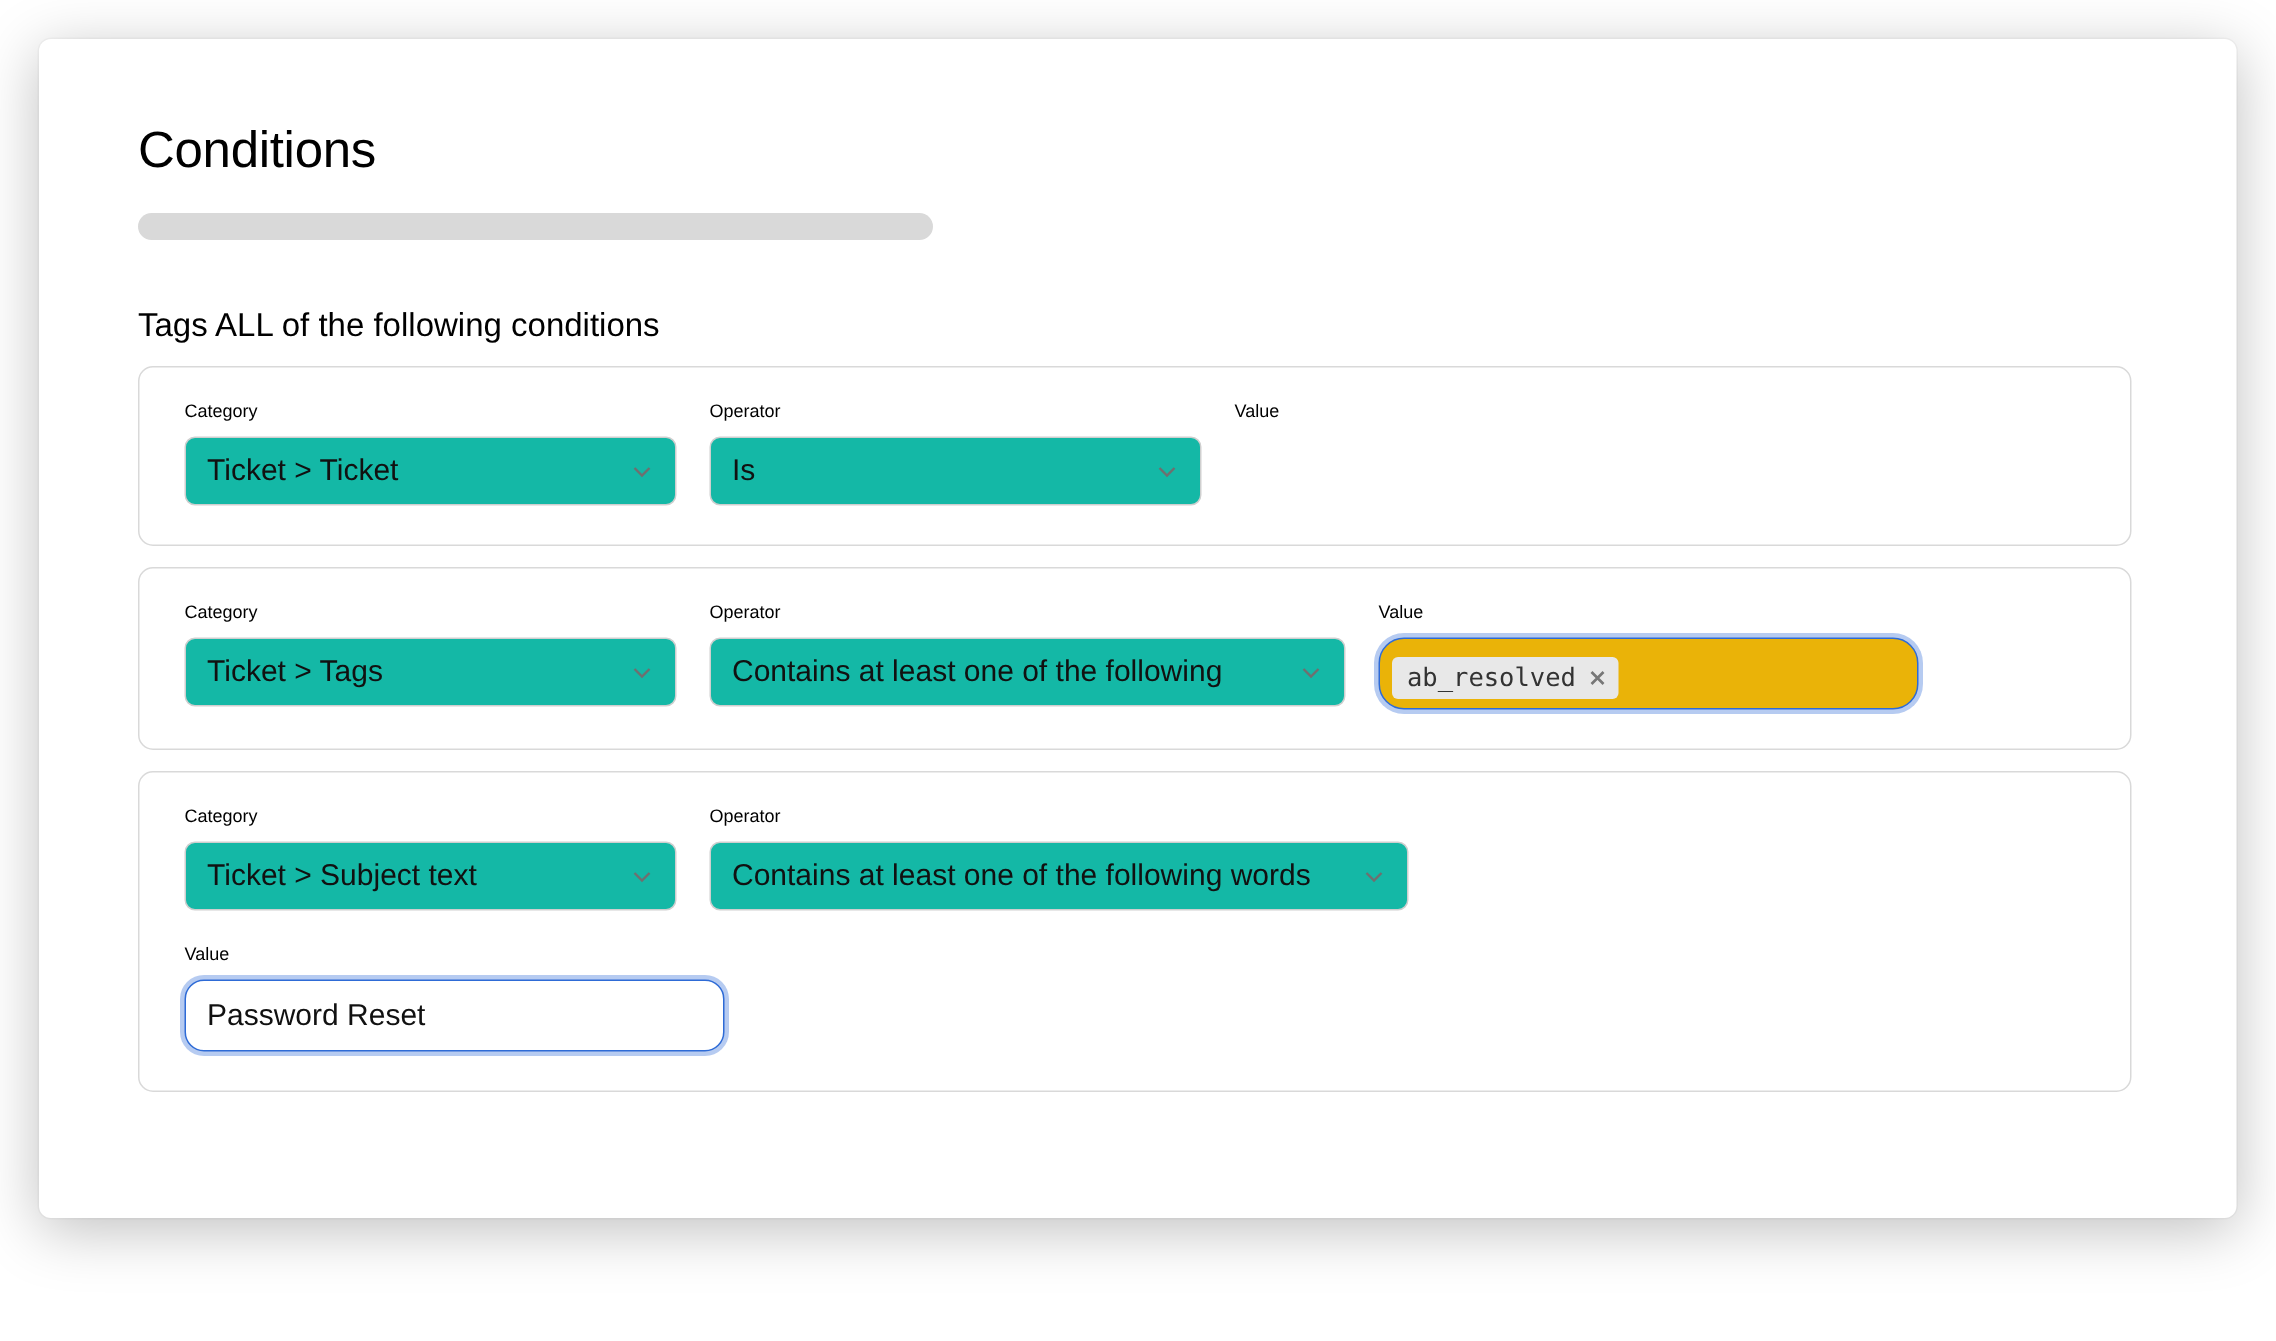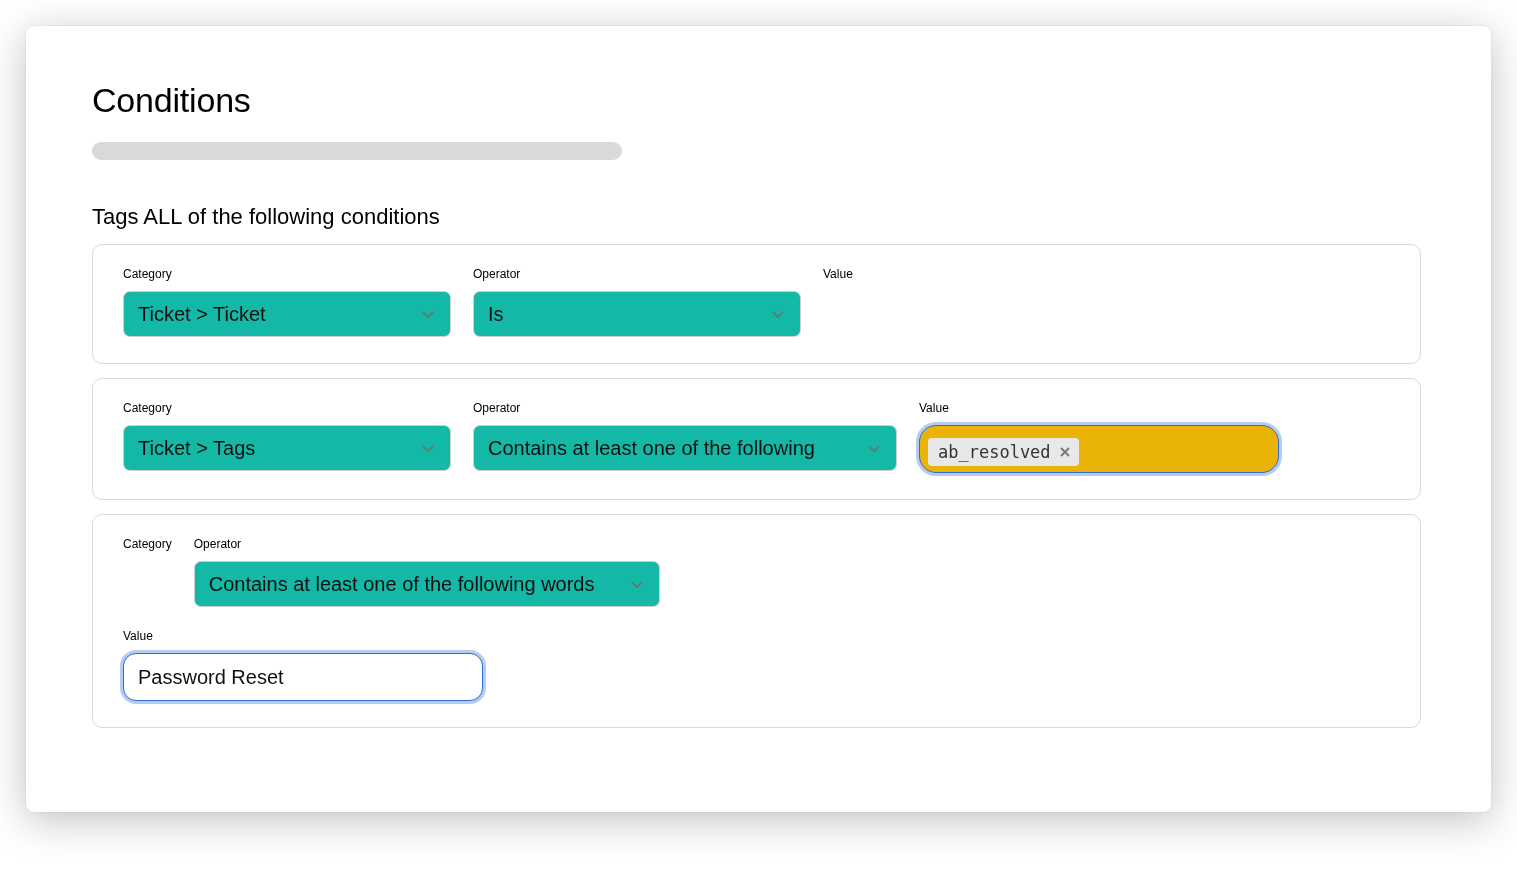--- a/index.html
+++ b/index.html
@@ -230,20 +230,28 @@
             </span>
           </div>
         </div>
       </div>
     </div>
 
     <div class="condition-card">
       <div class="row">
         <div class="field">
           <div class="field-label">Category</div>
+          <div class="select w-cat">
+            <span>Ticket &gt; Subject text</span>
+            <span class="chevron">
+              <svg viewBox="0 0 16 16">
+                  <path d="M3 6 L8 11 L13 6"></path>
+                </svg>
+            </span>
+          </div>
         </div>
         <div class="field">
           <div class="field-label">Operator</div>
           <div class="select w-op-xlg">
             <span>Contains at least one of the following words</span>
             <span class="chevron">
               <svg viewBox="0 0 16 16">
                   <path d="M3 6 L8 11 L13 6"></path>
                 </svg>
             </span>

